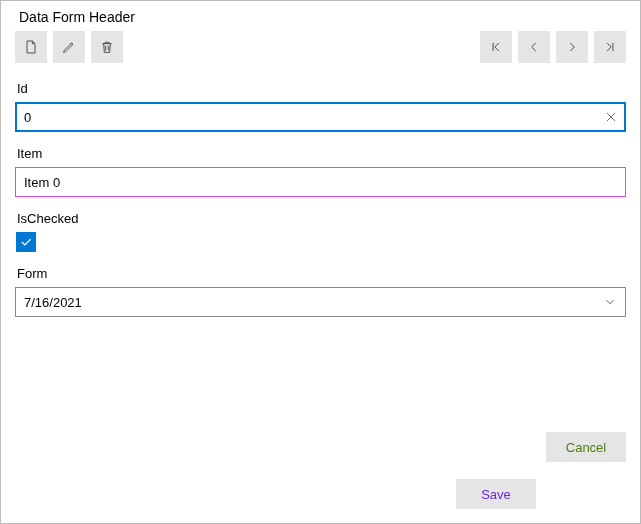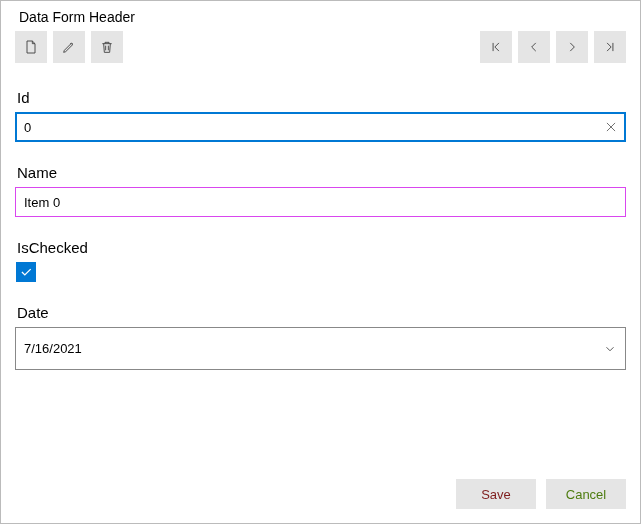--- a/index.html
+++ b/index.html
@@ -38,22 +38,22 @@
     display: flex; align-items: center; justify-content: center;
     cursor: pointer;
     color: #333;
   }
   .tool-btn svg { width: 16px; height: 16px; stroke: #444; fill: none; stroke-width: 1.4; }
   .nav-btn svg { width: 14px; height: 14px; stroke: #444; fill: none; stroke-width: 1.6; }
 
   .field { margin-bottom: 14px; }
   .field-label {
     display: block;
-    font-size: 15px;
-    margin: 8px 0 6px 2px;
+    font-size: 13px;
+    margin: 0 0 6px 2px;
   }
   .text-input {
     width: 100%;
     height: 30px;
     border: 1px solid #d946ef;
     padding: 0 8px;
     font-size: 13px;
     font-family: inherit;
     outline: none;
     background: #fff;
@@ -76,21 +76,21 @@
     width: 20px; height: 20px;
     background: #0078d4;
     display: inline-flex; align-items: center; justify-content: center;
     cursor: pointer;
     margin-left: 1px;
   }
   .checkbox svg { width: 14px; height: 14px; stroke: #fff; stroke-width: 2.2; fill: none; }
 
   .combo {
     width: 100%;
-    height: 43px;
+    height: 30px;
     border: 1px solid #888;
     display: flex; align-items: center;
     padding: 0 8px;
     background: #fff;
     cursor: pointer;
     position: relative;
   }
   .combo-text { flex: 1; font-size: 13px; }
   .combo-chevron {
     width: 14px; height: 14px;
@@ -108,22 +108,23 @@
     min-width: 80px;
     height: 30px;
     background: #e5e5e5;
     border: none;
     font-size: 13px;
     font-family: inherit;
     cursor: pointer;
     color: #4d7c0f;
   }
   .action-btn:disabled {
-    color: #7f1d1d;
+    color: #6d28d9;
     cursor: default;
+    margin-top: 47px;
   }
 </style>
 </head>
 <body>
 
 <div class="window">
 
   <div class="header-title">Data Form Header</div>
 
   <div class="toolbar">
@@ -181,35 +182,35 @@
       <input class="text-input focused" type="text" value="0" style="">
       <span class="clear-x">
         <svg viewBox="0 0 24 24">
             <path d="M5 5l14 14M19 5L5 19"></path>
           </svg>
       </span>
     </div>
   </div>
 
   <div class="field">
-    <label class="field-label">Name</label>
+    <label class="field-label">Item</label>
     <input class="text-input" type="text" value="Item 0" style="">
   </div>
 
   <div class="field">
     <label class="field-label">IsChecked</label>
     <div class="checkbox">
       <svg viewBox="0 0 24 24">
           <path d="M5 12l5 5L20 7"></path>
         </svg>
     </div>
   </div>
 
   <div class="field">
-    <label class="field-label">Date</label>
+    <label class="field-label">Form</label>
     <div class="combo">
       <span class="combo-text">7/16/2021</span>
       <svg class="combo-chevron" viewBox="0 0 24 24">
           <path d="M6 9l6 6 6-6"></path>
         </svg>
     </div>
   </div>
 
 
   <div class="footer">

